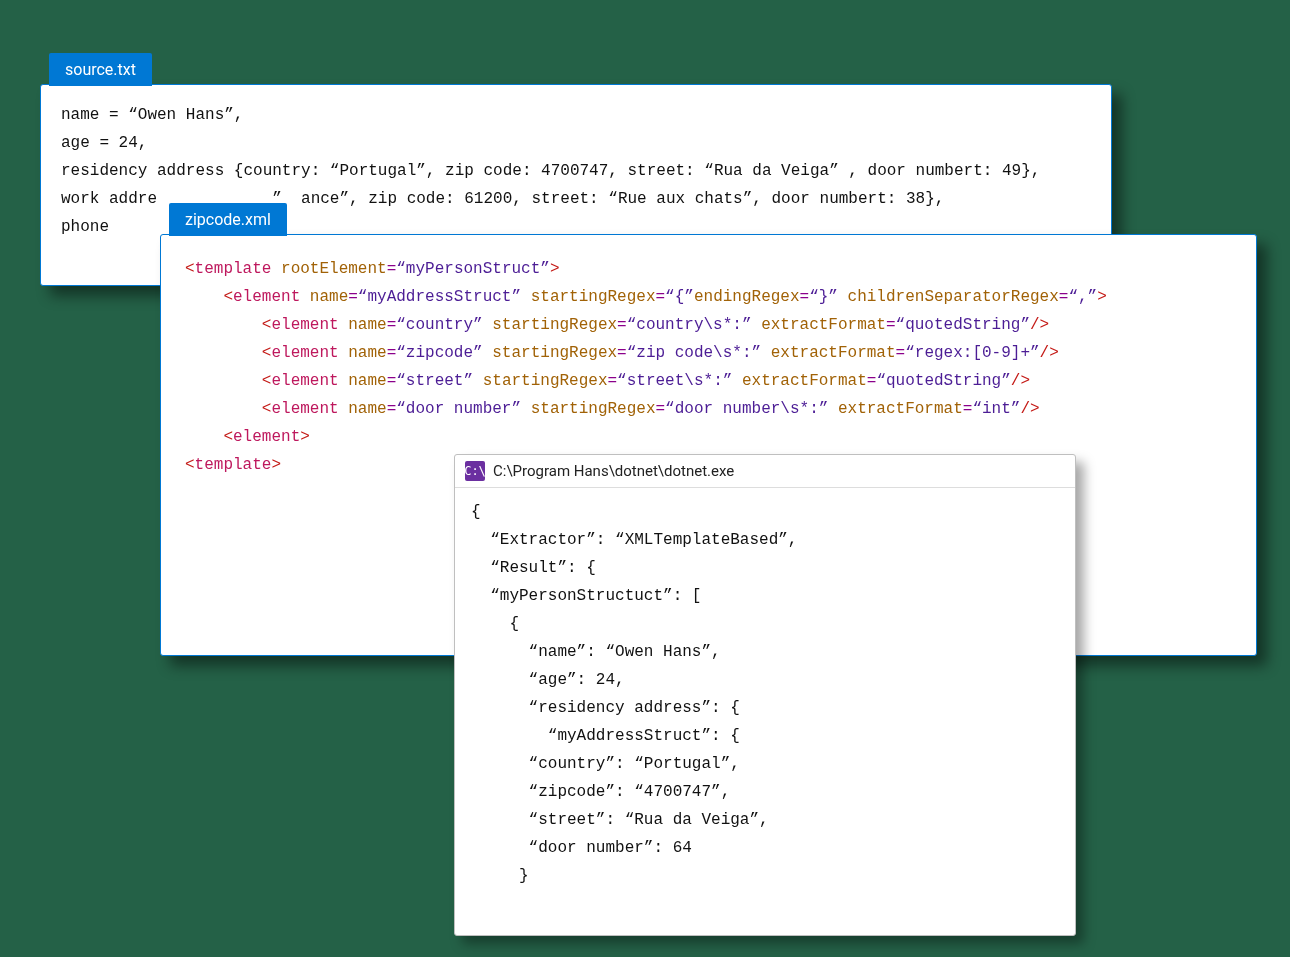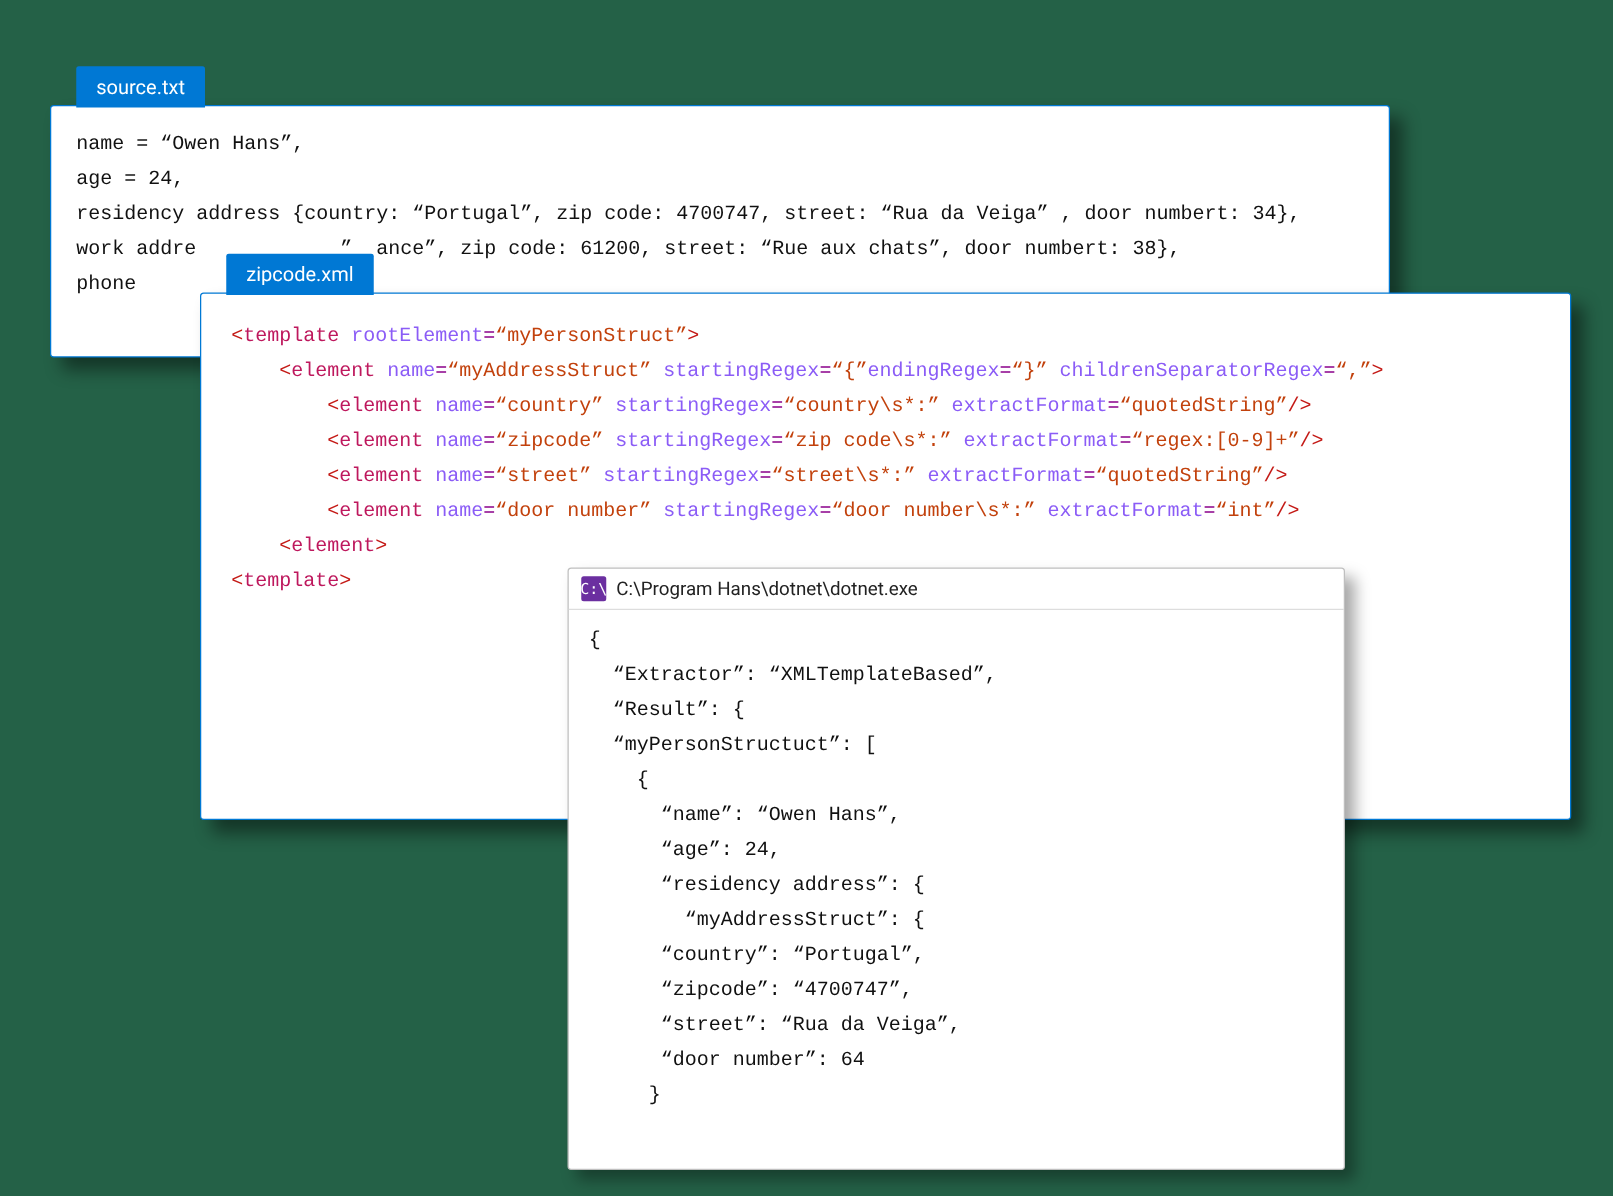--- a/index.html
+++ b/index.html
@@ -20,21 +20,21 @@
   }
   .tab {
     position: absolute;
     background: #0078d4;
     color: #fff;
     font-family: -apple-system, BlinkMacSystemFont, "Segoe UI", Roboto, sans-serif;
     font-size: 16px;
     padding: 7px 16px;
     border-radius: 2px 2px 0 0;
     top: -32px;
-    left: 20px;
+    left: 8px;
   }
   .panel-body {
     padding: 16px 20px;
     font-size: 16px;
     line-height: 1.75;
     color: #111;
     white-space: pre;
   }
 
   
@@ -93,33 +93,33 @@
   .term-body {
     padding: 10px 16px;
     font-size: 16px;
     line-height: 1.75;
     color: #111;
     white-space: pre;
   }
 
   
   .c-tag    { color: #be185d; }  
-  .c-attr   { color: #8b5cf6; }  
-  .c-val    { color: #c2410c; margin-top: 33px; }  
+  .c-attr   { color: #a16207; }  
+  .c-val    { color: #4c1d95; margin-top: 33px; }  
   .c-punc   { color: #c41a16; }  
   .c-eq     { color: #8b008b; }
 </style>
 </head>
 <body>
 
 <div id="source-panel" class="panel">
   <div class="tab">source.txt</div>
   <div class="panel-body" id="source-body">name = “Owen Hans”,
 age = 24,
-residency address {country: “Portugal”, zip code: 4700747, street: “Rua da Veiga” , door numbert: 34},
+residency address {country: “Portugal”, zip code: 4700747, street: “Rua da Veiga” , door numbert: 49},
 work addre            ”  ance”, zip code: 61200, street: “Rue aux chats”, door numbert: 38},
 phone</div>
 </div>
 
 <div id="template-panel" class="panel">
   <div class="tab">zipcode.xml</div>
   <div class="panel-body" id="template-body"><div><span class="c-punc">&lt;</span><span class="c-tag">template </span><span class="c-attr">rootElement</span><span class="c-eq">=</span><span class="c-val">“myPersonStruct”</span><span class="c-punc">&gt;</span></div><div><span>    </span><span class="c-punc">&lt;</span><span class="c-tag">element </span><span class="c-attr">name</span><span class="c-eq">=</span><span class="c-val">“myAddressStruct” </span><span class="c-attr">startingRegex</span><span class="c-eq">=</span><span class="c-val">“{”</span><span class="c-attr">endingRegex</span><span class="c-eq">=</span><span class="c-val">“}” </span><span class="c-attr">childrenSeparatorRegex</span><span class="c-eq">=</span><span class="c-val">“,”</span><span class="c-punc">&gt;</span></div><div><span>        </span><span class="c-punc">&lt;</span><span class="c-tag">element </span><span class="c-attr">name</span><span class="c-eq">=</span><span class="c-val">“country” </span><span class="c-attr">startingRegex</span><span class="c-eq">=</span><span class="c-val">“country\s*:” </span><span class="c-attr">extractFormat</span><span class="c-eq">=</span><span class="c-val">“quotedString”</span><span class="c-punc">/&gt;</span></div><div><span>        </span><span class="c-punc">&lt;</span><span class="c-tag">element </span><span class="c-attr">name</span><span class="c-eq">=</span><span class="c-val">“zipcode” </span><span class="c-attr">startingRegex</span><span class="c-eq">=</span><span class="c-val">“zip code\s*:” </span><span class="c-attr">extractFormat</span><span class="c-eq">=</span><span class="c-val">“regex:[0-9]+”</span><span class="c-punc">/&gt;</span></div><div><span>        </span><span class="c-punc">&lt;</span><span class="c-tag">element </span><span class="c-attr">name</span><span class="c-eq">=</span><span class="c-val">“street” </span><span class="c-attr">startingRegex</span><span class="c-eq">=</span><span class="c-val">“street\s*:” </span><span class="c-attr">extractFormat</span><span class="c-eq">=</span><span class="c-val">“quotedString”</span><span class="c-punc">/&gt;</span></div><div><span>        </span><span class="c-punc">&lt;</span><span class="c-tag">element </span><span class="c-attr">name</span><span class="c-eq">=</span><span class="c-val">“door number” </span><span class="c-attr">startingRegex</span><span class="c-eq">=</span><span class="c-val">“door number\s*:” </span><span class="c-attr">extractFormat</span><span class="c-eq">=</span><span class="c-val">“int”</span><span class="c-punc">/&gt;</span></div><div><span>    </span><span class="c-punc">&lt;</span><span class="c-tag">element</span><span class="c-punc">&gt;</span></div><div><span class="c-punc">&lt;</span><span class="c-tag">template</span><span class="c-punc">&gt;</span></div></div>
 </div>
 
 <div id="terminal">

